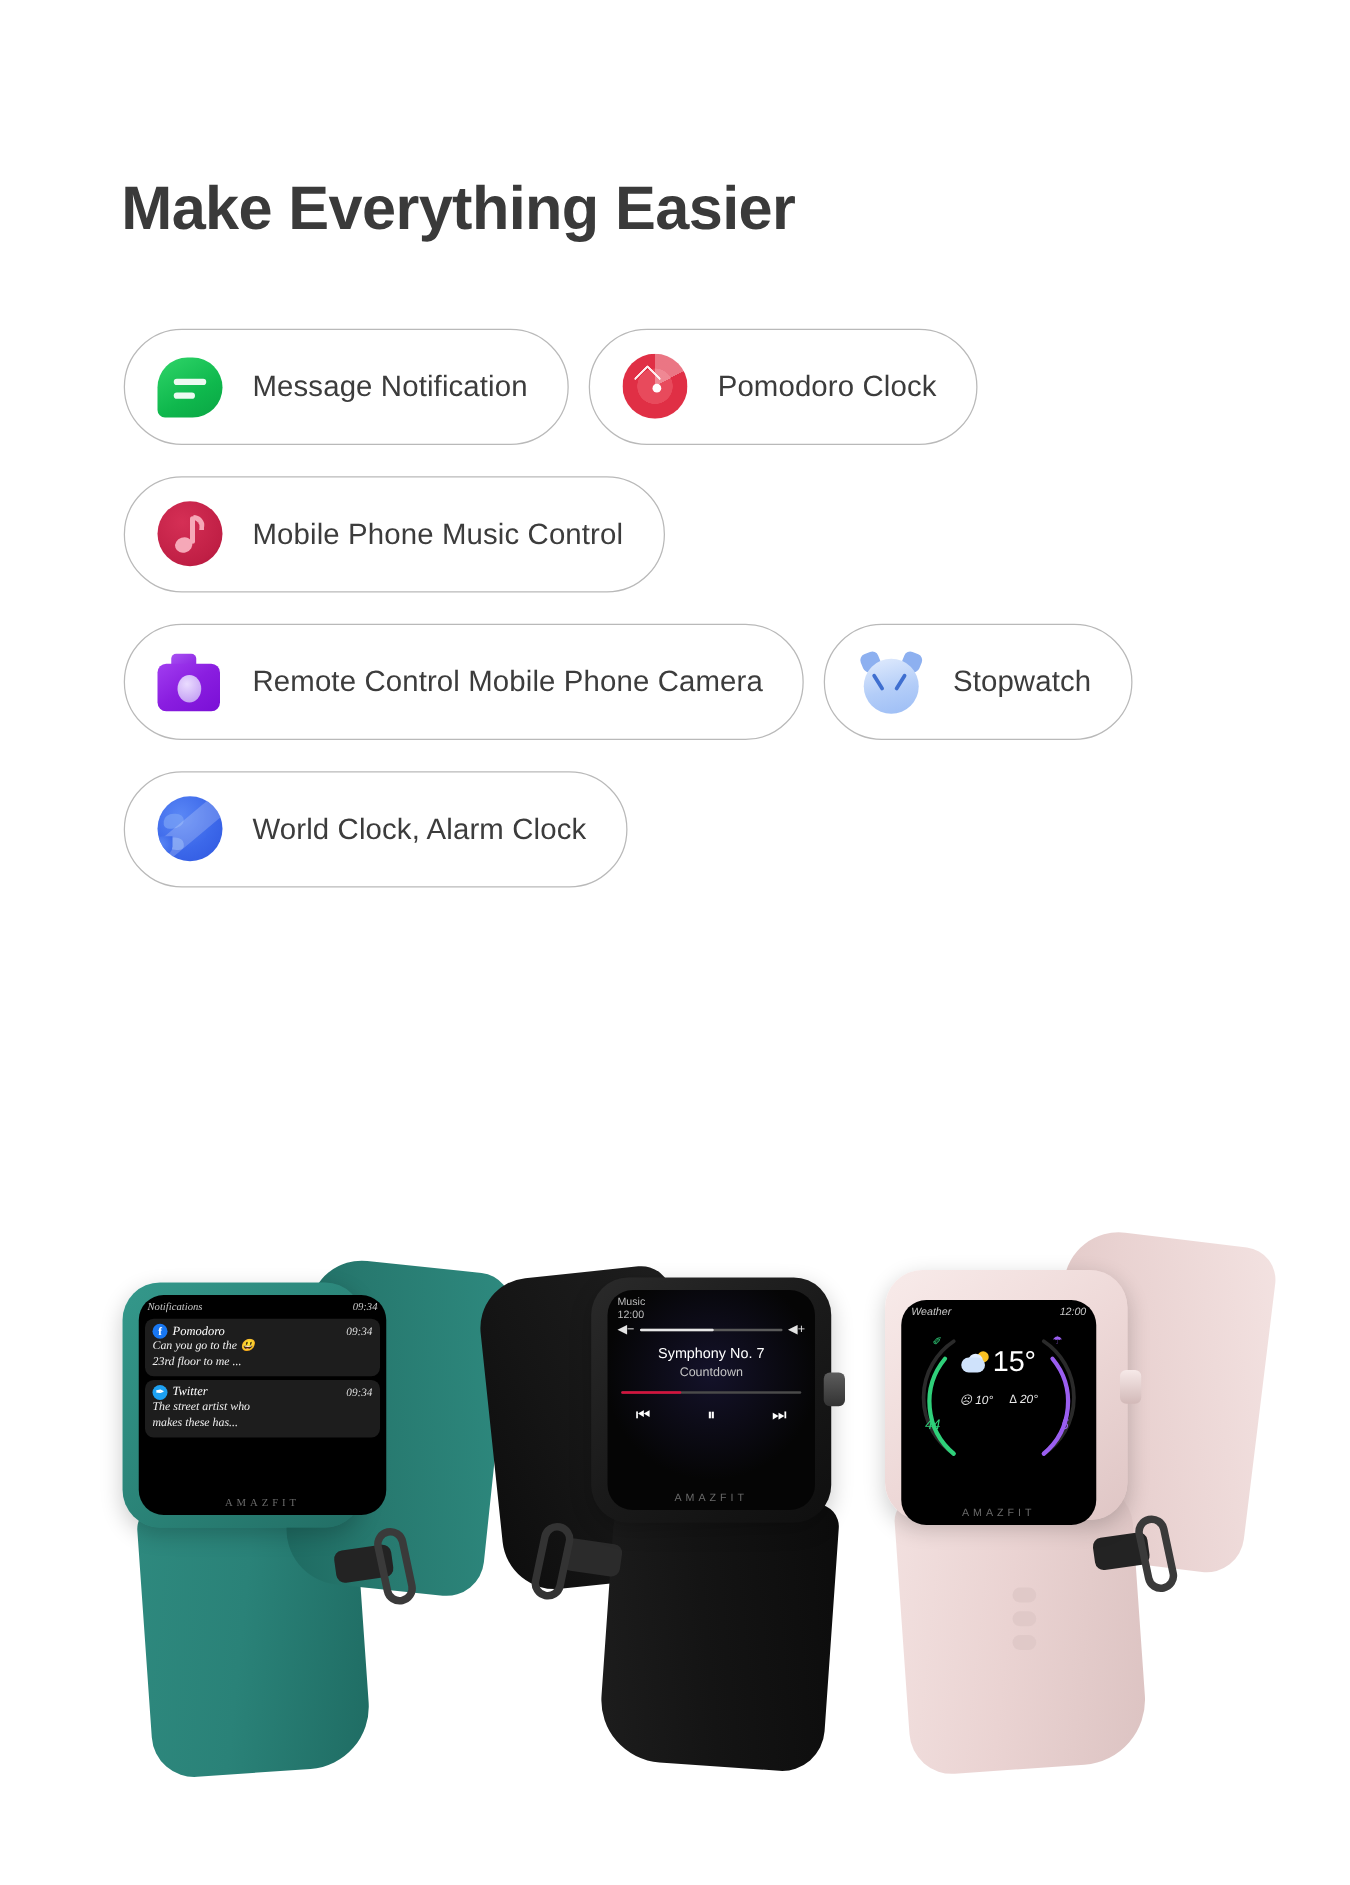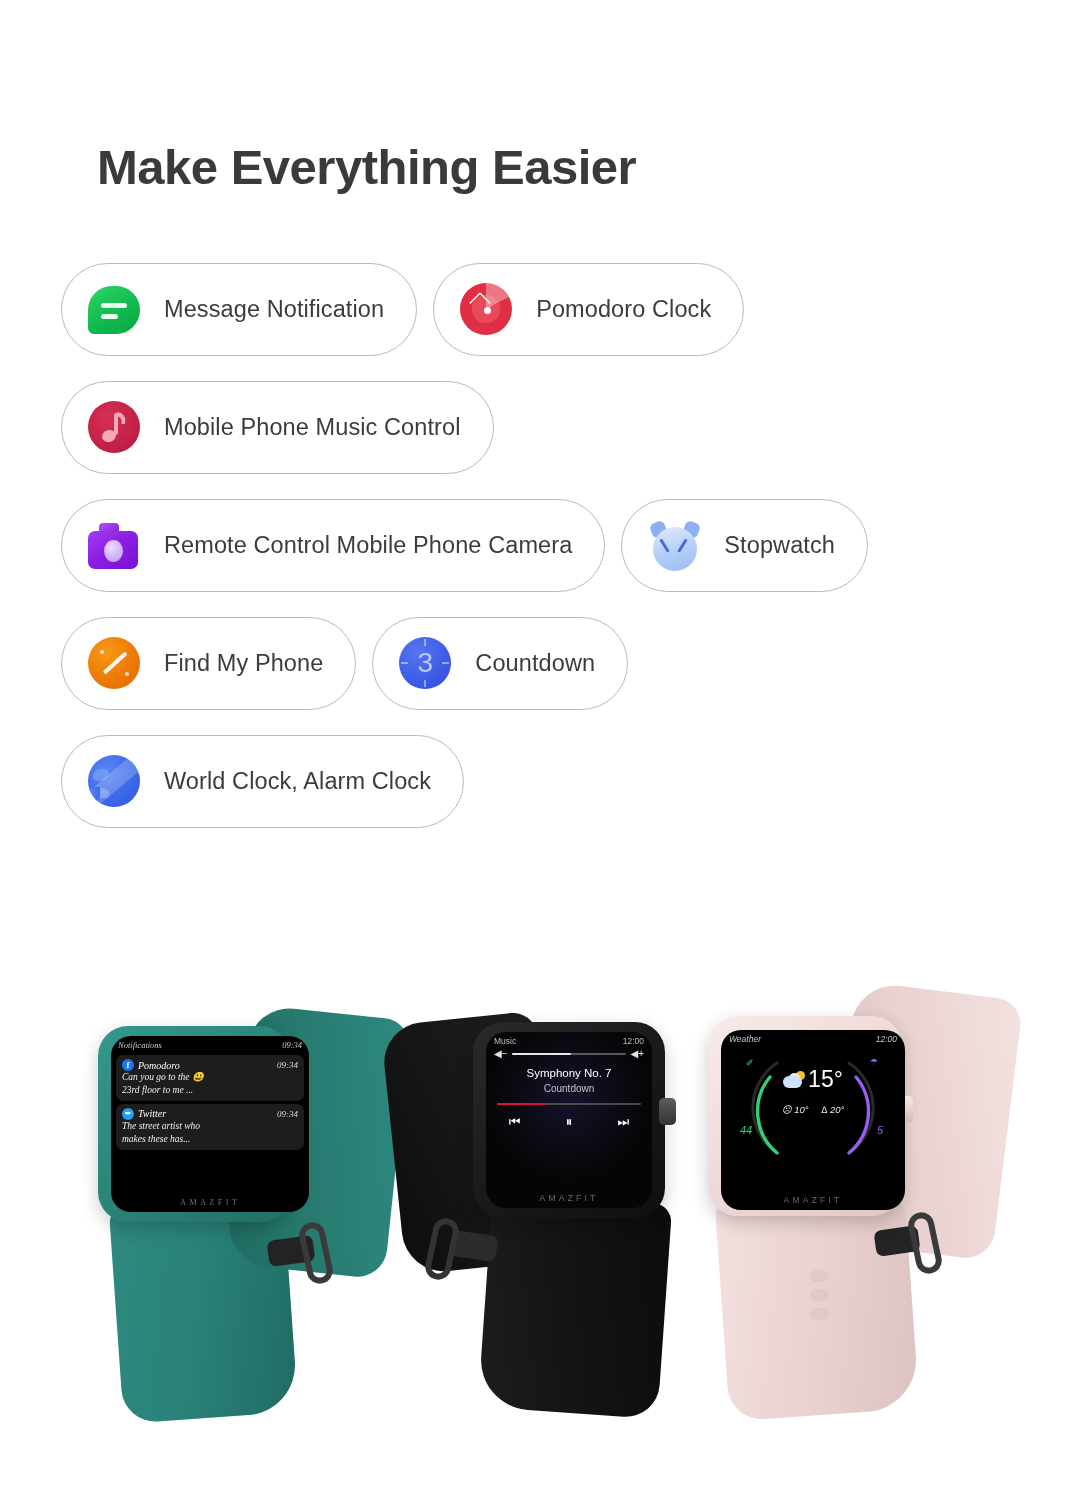--- a/index.html
+++ b/index.html
@@ -13,21 +13,21 @@
 
   
   .heading {
     position: absolute; left: 97px; top: 139px;
     font-size: 49px; font-weight: 700; letter-spacing: -0.5px;
     color: #3a3a3a; white-space: nowrap;
   }
 
   
   .features { position: absolute; left: 0; top: 263px; width: 1080px; }
-  .frow { display: flex; align-items: flex-start; margin-bottom: 25px; padding-left: 61px; }
+  .frow { display: flex; align-items: flex-start; margin-bottom: 25px; padding-left: 99px; }
   .pill {
     display: flex; align-items: center;
     height: 93px; border: 1.6px solid #b9b9b9; border-radius: 47px;
     background: #fff; padding: 0 32px 0 26px; margin-right: 16px;
   }
   .pill .ico { width: 54px; height: 54px; position: relative; flex: 0 0 54px; }
   .pill .lbl {
     margin-left: 22px; font-size: 23.5px; color: #3c3c3c;
     white-space: nowrap; letter-spacing: 0.1px;
   }
@@ -237,21 +237,21 @@
   }
   .nf-badge.fb { background: #1877f2; }
   .nf-badge.tw { background: #1da1f2; font-size: 8px; }
   .nf-app { font-size: 10px; color: #fff; font-style: italic; flex: 1; }
   .nf-time { font-size: 9px; color: #dcdcdc; font-style: italic; }
   .nf-body { font-size: 9.5px; color: #f0f0f0; font-style: italic; line-height: 1.25; margin-top: 1px; }
 
   
   .mu-hdr {
     display: flex; justify-content: space-between; align-items: flex-start;
-    padding: 4px 8px 1px 8px; font-size: 8.5px; color: #bdbdbd;
+    padding: 4px 8px 1px 8px; font-size: 8.5px; color: #bdbdbd; flex-direction: column;
   }
   .mu-vol { display: flex; align-items: center; gap: 4px; padding: 2px 8px 0 8px; }
   .mu-vol .bar { flex: 1; height: 2px; background: #5a5a5a; border-radius: 2px; position: relative; }
   .mu-vol .bar i { position: absolute; left: 0; top: 0; bottom: 0; width: 52%; background: #e6e6e6; border-radius: 2px; }
   .mu-vol .sp { color: #e4e4e4; font-size: 10px; line-height: 1; }
   .mu-title { text-align: center; font-size: 11.5px; color: #fff; margin-top: 8px; }
   .mu-artist { text-align: center; font-size: 10px; color: #c5c5c5; margin-top: 4px; }
   .mu-prog { margin: 9px 11px 0 11px; height: 2px; background: #4a4a4a; border-radius: 2px; position: relative; }
   .mu-prog i { position: absolute; left: 0; top: 0; bottom: 0; width: 33%; background: #d8103c; border-radius: 2px; }
   .mu-ctrl { display: flex; justify-content: space-around; align-items: center; margin-top: 9px; color: #fff; font-size: 13px; }
@@ -352,44 +352,20 @@
               <div class="bell-l"></div>
               <div class="bell-r"></div>
               <div class="face"></div>
               <div class="hands"></div>
             </div>
         </div>
         <div class="lbl">Stopwatch</div>
       </div>
     </div>
 
-    <div class="frow">
-      <div class="pill">
-        <div class="ico">
-          <div class="ic-find">
-              <div class="needle"></div>
-              <div class="d1"></div>
-              <div class="d2"></div>
-            </div>
-        </div>
-        <div class="lbl">Find My Phone</div>
-      </div>
-      <div class="pill">
-        <div class="ico">
-          <div class="ic-count">
-            <i class="tick t-t"></i>
-              <i class="tick t-b"></i>
-              <i class="tick t-l"></i>
-              <i class="tick t-r"></i>
-            <span>3</span>
-          </div>
-        </div>
-        <div class="lbl">Countdown</div>
-      </div>
-    </div>
 
     <div class="frow">
       <div class="pill">
         <div class="ico">
           <div class="ic-globe">
               <div class="land1"></div>
               <div class="land2"></div>
               <div class="band"></div>
               <div class="tail"></div>
             </div>
@@ -495,21 +471,21 @@
       <div style="position:absolute;left:110px;top:282px;width:22px;height:64px;">
         <i style="display:block;width:19px;height:12px;border-radius:7px;background:#e0c9c8;margin-bottom:7px;"></i>
         <i style="display:block;width:19px;height:12px;border-radius:7px;background:#e0c9c8;margin-bottom:7px;"></i>
         <i style="display:block;width:19px;height:12px;border-radius:7px;background:#e0c9c8;"></i>
       </div>
       <div style="position:absolute;left:175px;top:240px;width:44px;height:26px;background:#232323;border-radius:7px;transform:rotate(-8deg);"></div>
       <div style="position:absolute;left:212px;top:224px;width:26px;height:62px;border:6px solid #3a3a3a;border-radius:13px;transform:rotate(-12deg);"></div>
       <div class="wbody" style="left:8px; top:28px; width:194px; height:200px;
                   background:linear-gradient(140deg,#f8ebea 0%,#eed9d8 50%,#dfc6c5 100%);"></div>
       <div class="crown" style="left:196px; top:108px; background:linear-gradient(180deg,#f6e9e8,#d2b9b8);"></div>
-      <div class="screen" style="left:21px; top:42px; width:184px; height:180px;">
+      <div class="screen" style="left:21px; top:52px; width:156px; height:180px;">
         <div class="wx-hdr">
           <span>Weather</span>
           <span>12:00</span>
         </div>
         <div class="wx-main">
           <svg class="wx-arc" width="132" height="118" viewBox="0 0 132 118">
             <path d="M 30 14 A 54 54 0 0 0 30 104" fill="none" stroke="#2a2a2a" stroke-width="3" stroke-linecap="round"></path>
             <path d="M 102 14 A 54 54 0 0 1 102 104" fill="none" stroke="#2a2a2a" stroke-width="3" stroke-linecap="round"></path>
             <path d="M 23 28 A 54 54 0 0 0 30 104" fill="none" stroke="#2fd07a" stroke-width="3.4" stroke-linecap="round"></path>
             <path d="M 109 28 A 54 54 0 0 1 102 104" fill="none" stroke="#9a5ef0" stroke-width="3.4" stroke-linecap="round"></path>

